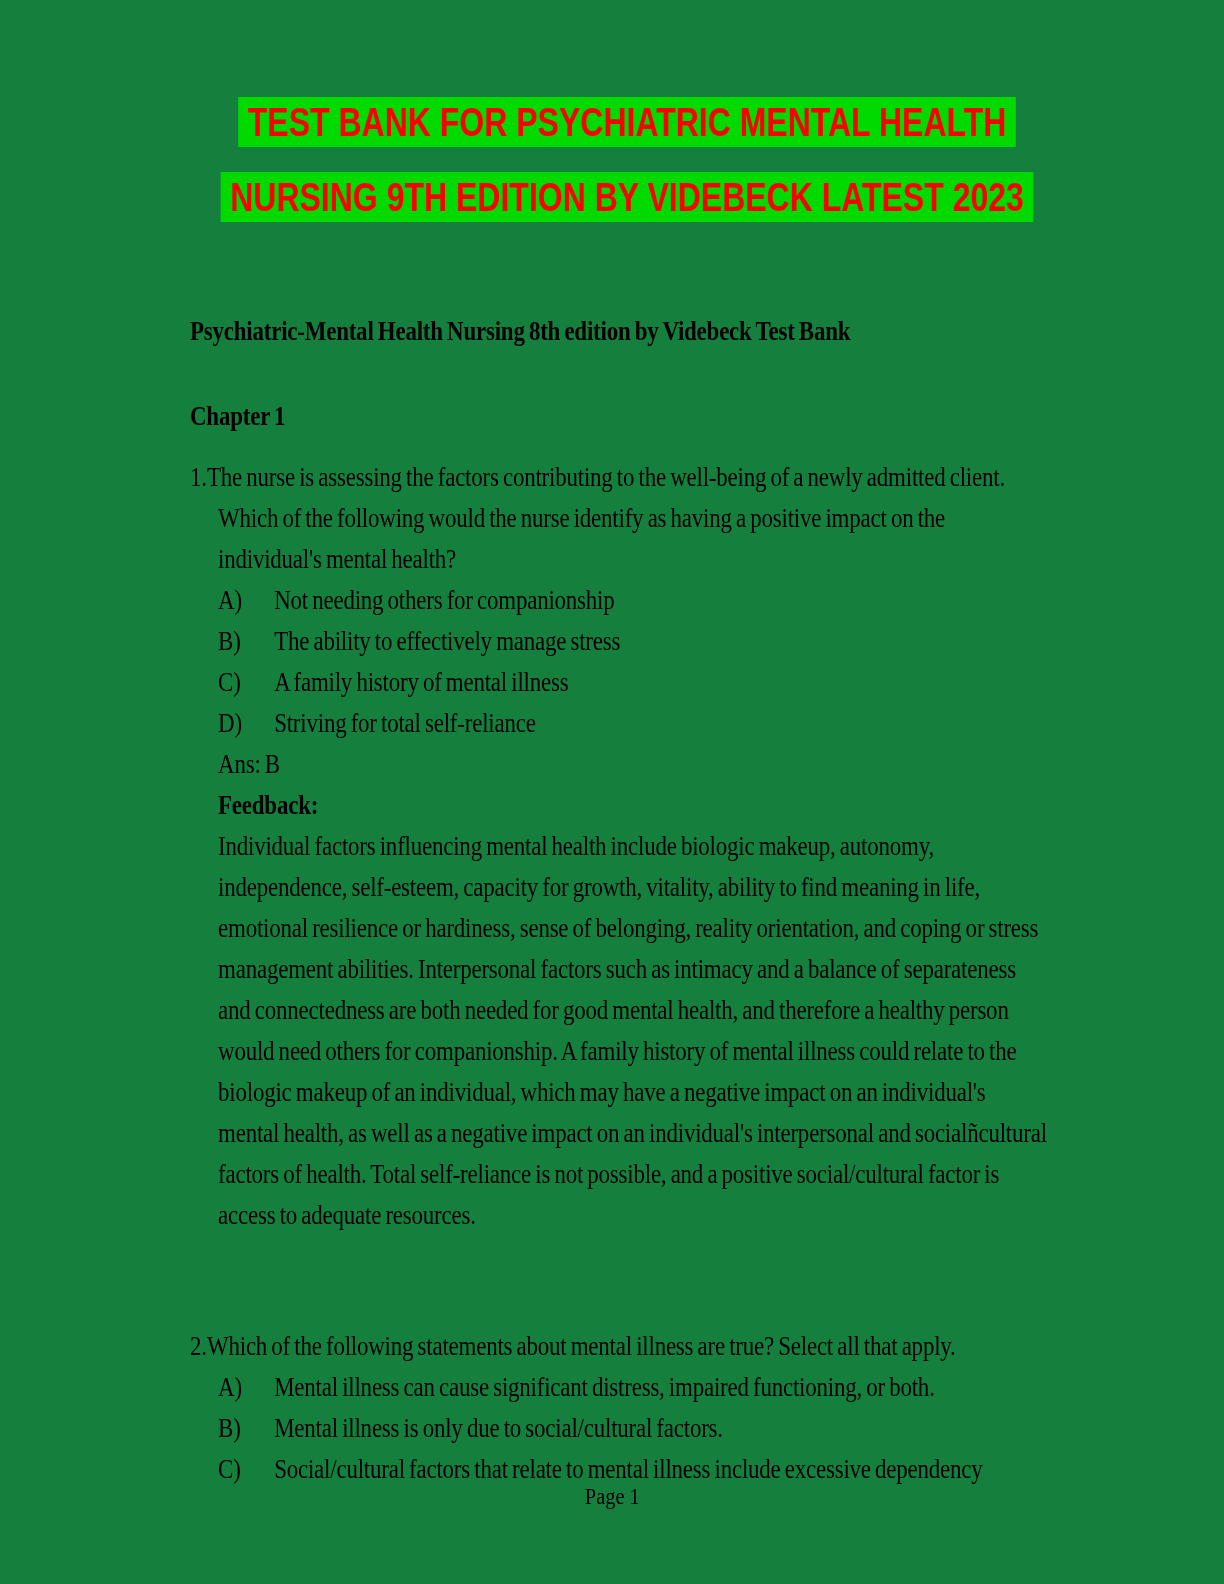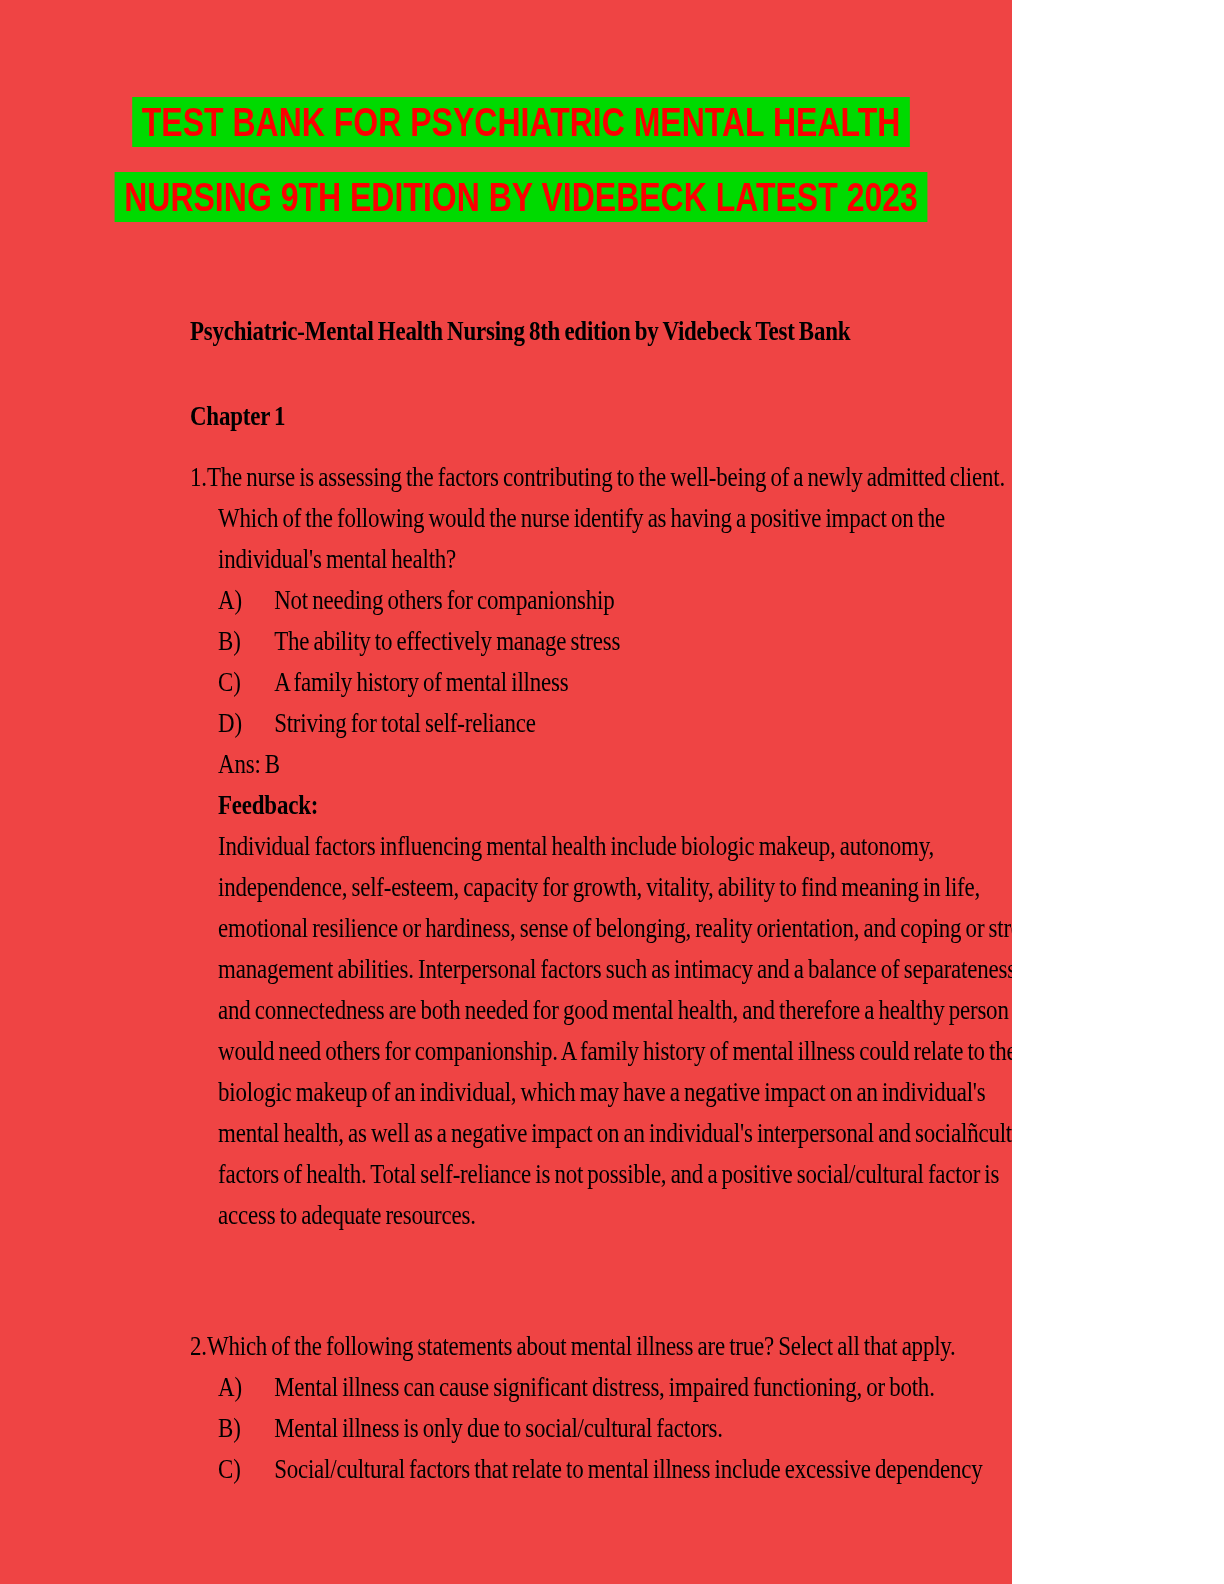--- a/index.html
+++ b/index.html
@@ -2,23 +2,23 @@
 <html><head>
 <meta charset="utf-8">
 <style>
   html, body {
     margin: 0;
     padding: 0;
     background: #ffffff;
   }
   .page {
     position: relative;
-    width: 1012px;
+    width: 1224px;
     height: 1584px;
-    background: #ef4444;
+    background: #15803d;
     overflow: hidden;
     font-family: "Liberation Serif", serif;
     color: #000000;
   }
 
   
   .banner {
     position: absolute;
     top: 97px;
     left: 0;
@@ -146,14 +146,17 @@
         <span class="opt-text">Mental illness is only due to social/cultural factors.</span>
       </div>
       <div class="option">
         <span class="opt-label">C)</span>
         <span class="opt-text">Social/cultural factors that relate to mental illness include excessive dependency</span>
       </div>
     </div>
 
   </div>
 
+  <div class="footer">
+    <span class="footer-text">Page 1</span>
+  </div>
 
 </div>
 
 </body></html>

